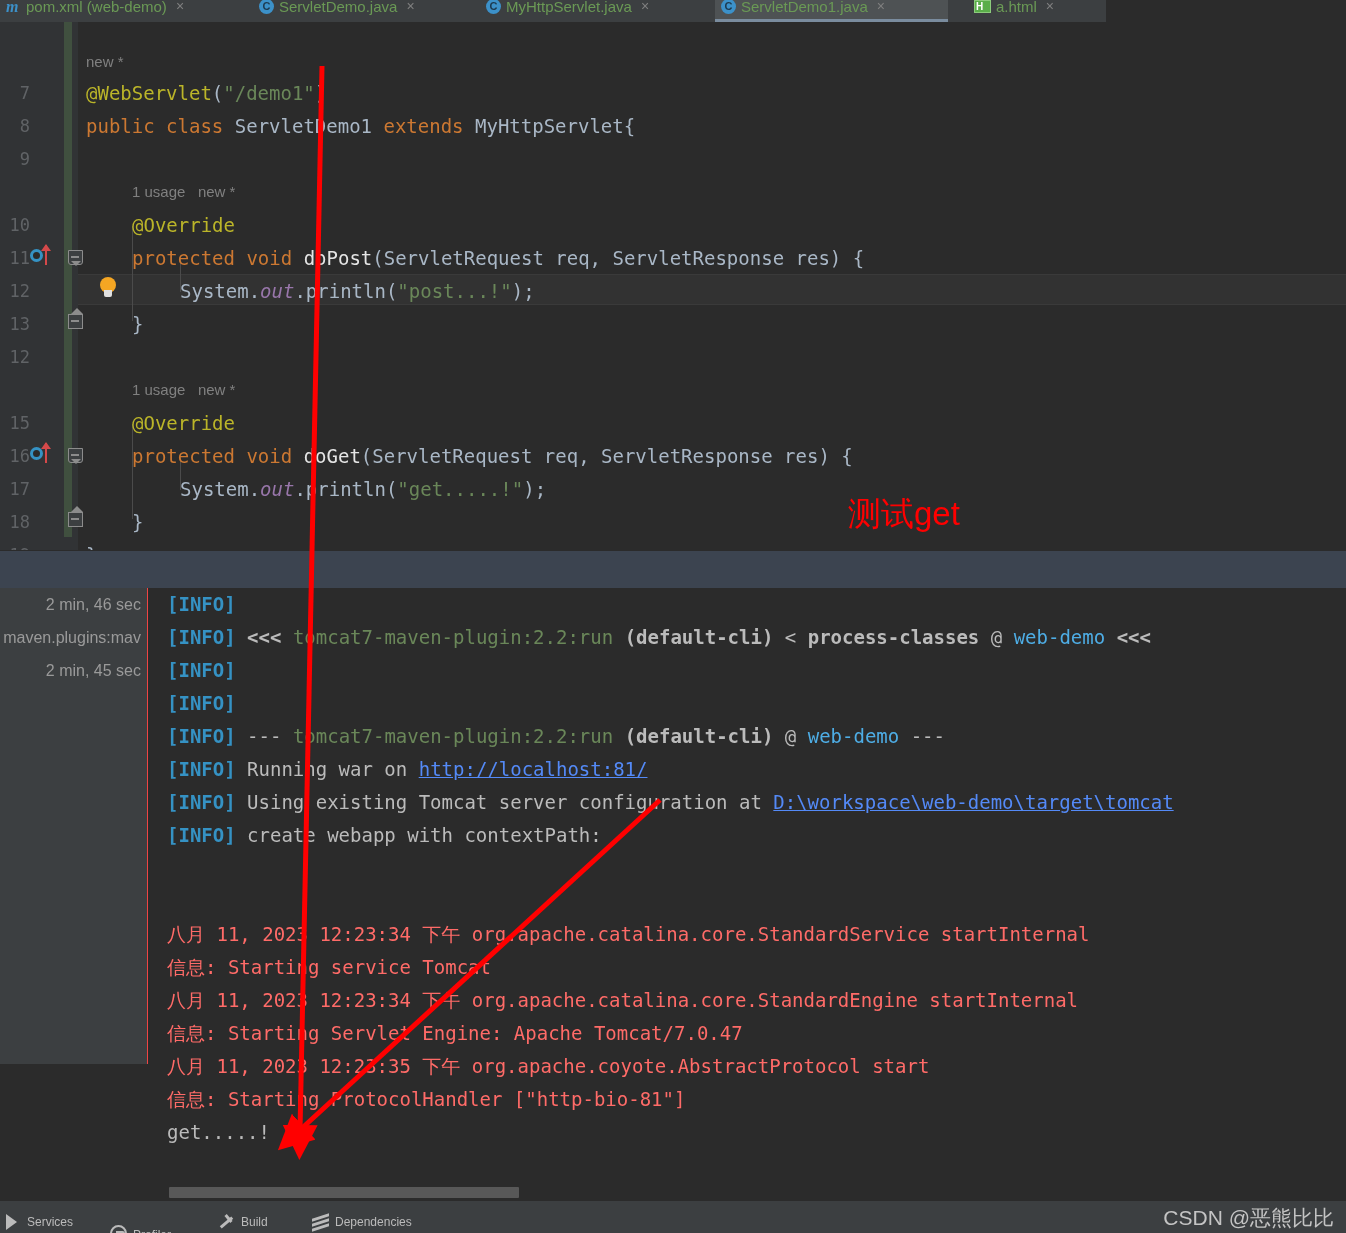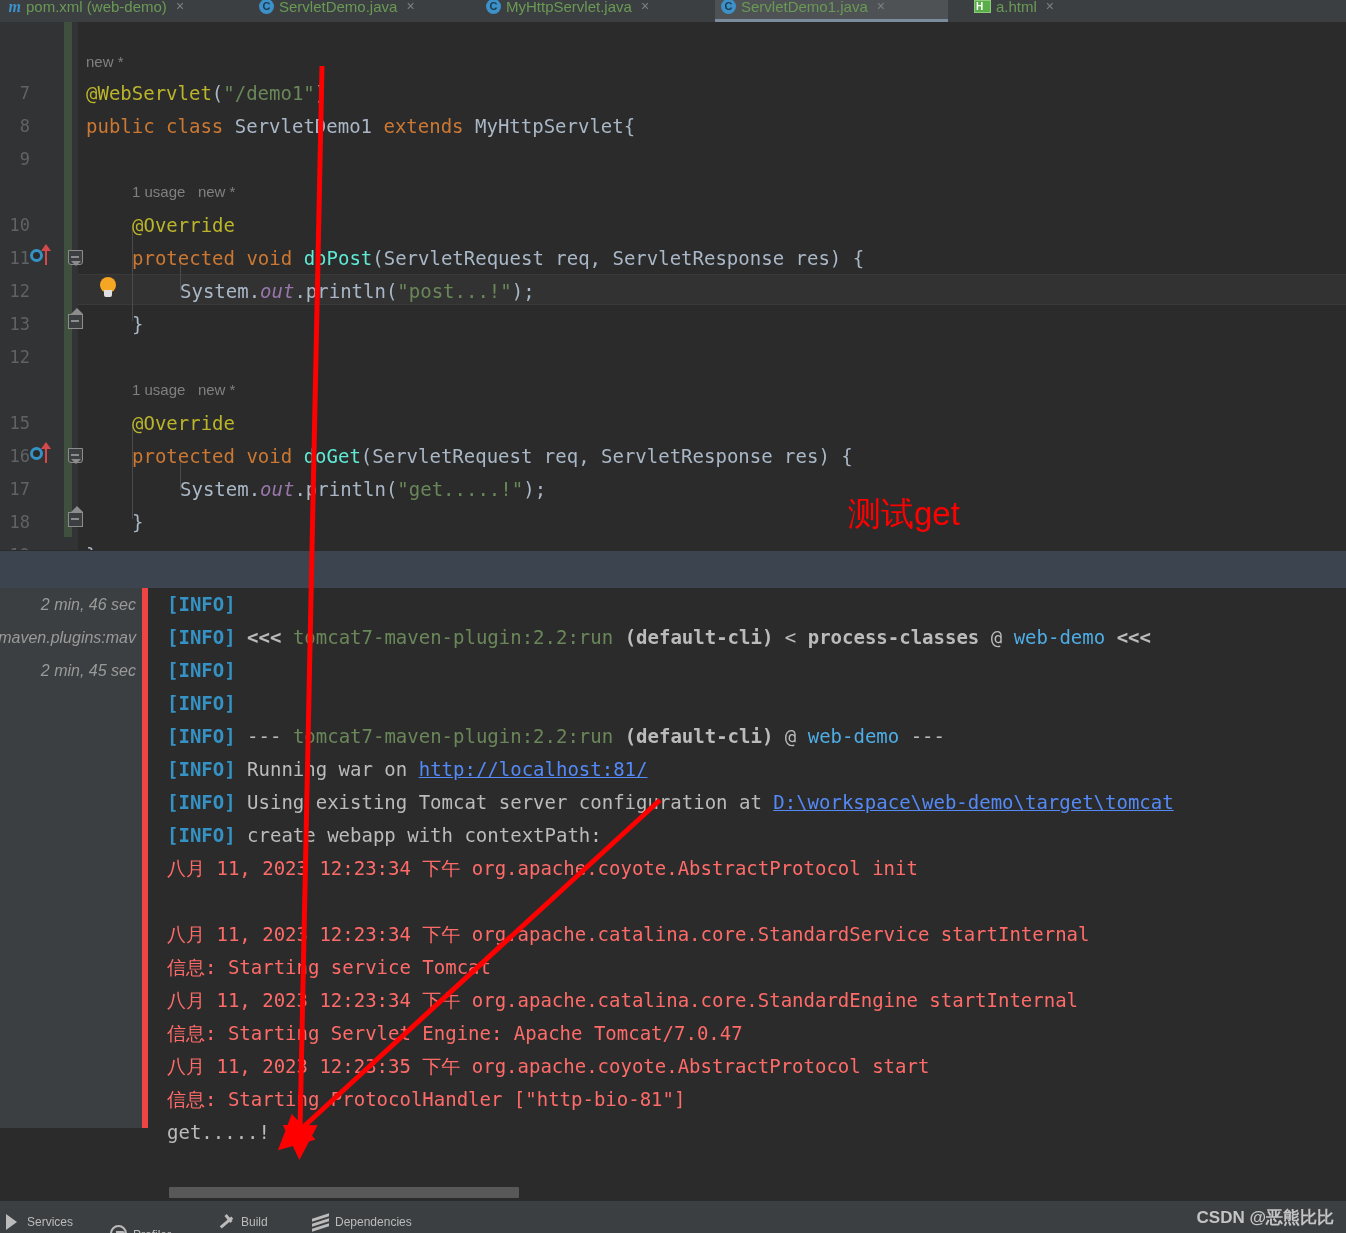--- a/index.html
+++ b/index.html
@@ -6,22 +6,22 @@
   html, body {
     width: 1346px; height: 1233px;
     background: #2B2B2B;
     font-family: "DejaVu Sans Mono", monospace;
     overflow: hidden;
   }
   #app { position: relative; width: 1346px; height: 1233px; }
 
   
   #tabbar {
-    position: absolute; left: 0; top: 0; width: 1346px; height: 22px;
-    background: #3C3F41; overflow: hidden; text-align: right;
+    position: absolute; left: 0; top: 0; width: 1106px; height: 22px;
+    background: #3C3F41; overflow: hidden;
   }
   .tab {
     position: absolute; top: -10px; height: 32px;
     display: flex; align-items: center; gap: 5px;
     padding: 0 8px 0 6px;
     font-family: "Liberation Sans", sans-serif; font-size: 15px;
     color: #6A9955; white-space: nowrap;
   }
   .tab.active { background: #4E5254; }
   .tab .tabclose { color: #808080; font-size: 14px; margin-left: 4px; }
@@ -85,21 +85,21 @@
     font-family: "Liberation Sans", sans-serif; font-size: 15px;
     color: #808080; white-space: pre;
   }
   .caret-row {
     position: absolute; left: 78px; right: 0; height: 31px;
     background: #323232; border-top: 1px solid #3A3A3A; border-bottom: 1px solid #3A3A3A;
   }
   .kw   { color: #CC7832; }
   .anno { color: #BBB529; margin-top: 20px; }
   .str  { color: #6A8759; }
-  .meth { color: #5eead4; text-align: center; }
+  .meth { color: #e5e5e5; text-align: center; }
   .fld  { color: #9876AA; font-style: italic; }
   .typ  { color: #A9B7C6; }
 
   
   .override-icon { position: absolute; width: 30px; height: 24px; }
   .override-icon .ring {
     position: absolute; left: 0; top: 5px; width: 13px; height: 13px;
     border-radius: 50%; border: 3px solid #3592C4; background: #2B2B2B;
   }
   .override-icon .arrow {
@@ -148,22 +148,22 @@
     position: absolute; left: 0; top: 550px; width: 1346px; height: 38px;
     background: #3C4450; border-top: 1px solid #2B2B2B;
   }
 
   
   #console {
     position: absolute; left: 0; top: 588px; width: 1346px; height: 612px;
     background: #2B2B2B;
   }
   #tree-panel {
-    position: absolute; left: 0; top: 0; width: 148px; height: 540px;
-    background: #3C3F41; border-right: 6px solid #ef4444; font-style: italic;
+    position: absolute; left: 0; top: 0; width: 148px; height: 476px;
+    background: #3C3F41; border-right: 1px solid #ef4444;
   }
   .tree-row {
     position: absolute; right: 6px; height: 33px; line-height: 33px;
     font-family: "Liberation Sans", sans-serif; font-size: 16px;
     color: #9A9A9A; white-space: nowrap;
   }
   #console-out {
     position: absolute; left: 149px; top: 0; right: 0; height: 578px;
     background: #2B2B2B; overflow: hidden;
   }
@@ -217,21 +217,21 @@
   .sb-build:before {
     content: ""; position: absolute; left: 9px; top: 1px; width: 3px; height: 9px;
     background: #BBBBBB; transform: rotate(-40deg);
   }
   .sb-deps div {
     position: absolute; left: 0; width: 17px; height: 5px; background: #BBBBBB;
     transform: skewY(-18deg) scaleY(0.6);
   }
   #watermark {
     position: absolute; right: 12px; top: 0; height: 33px; line-height: 33px;
-    font-family: "Liberation Sans", sans-serif; font-size: 17px; color: #C4C4C4; font-weight: bold;
+    font-family: "Liberation Sans", sans-serif; font-size: 21px; color: #C4C4C4;
   }
 
   
   #anno-layer { position: absolute; inset: 0; pointer-events: none; }
   #anno-text {
     position: absolute; left: 848px; top: 492px;
     font-family: "Liberation Sans", sans-serif; font-size: 33px; color: #FF0000;
   }
 </style>
 </head>
@@ -332,21 +332,20 @@
       </div>
     <div id="console-out">
         <div class="out-line" style="top: 0px;"><span class="c-info c-bold">[INFO]</span></div>
         <div class="out-line" style="top: 33px;"><span class="c-info c-bold">[INFO]</span> <span class="c-white c-bold">&lt;&lt;&lt;</span> <span class="c-green">tomcat7-maven-plugin:2.2:run</span> <span class="c-white c-bold">(default-cli)</span> <span class="c-white">&lt;</span> <span class="c-white c-bold">process-classes</span> <span class="c-white">@</span> <span class="c-teal">web-demo</span> <span class="c-white c-bold">&lt;&lt;&lt;</span></div>
         <div class="out-line" style="top: 66px;"><span class="c-info c-bold">[INFO]</span></div>
         <div class="out-line" style="top: 99px;"><span class="c-info c-bold">[INFO]</span></div>
         <div class="out-line" style="top: 132px;"><span class="c-info c-bold">[INFO]</span> <span class="c-white">---</span> <span class="c-green">tomcat7-maven-plugin:2.2:run</span> <span class="c-white c-bold">(default-cli)</span> <span class="c-white">@</span> <span class="c-teal">web-demo</span> <span class="c-white">---</span></div>
         <div class="out-line" style="top: 165px;"><span class="c-info c-bold">[INFO]</span> <span class="c-white">Running war on </span><span class="c-link">http://localhost:81/</span></div>
         <div class="out-line" style="top: 198px;"><span class="c-info c-bold">[INFO]</span> <span class="c-white">Using existing Tomcat server configuration at </span><span class="c-link">D:\workspace\web-demo\target\tomcat</span></div>
         <div class="out-line" style="top: 231px;"><span class="c-info c-bold">[INFO]</span> <span class="c-white">create webapp with contextPath:</span></div>
-        <div class="out-line" style="top: 264px;"><span class="c-red">八月 11, 2023 12:23:34 下午 org.apache.coyote.AbstractProtocol init</span></div>
         <div class="out-line" style="top: 330px;"><span class="c-red">八月 11, 2023 12:23:34 下午 org.apache.catalina.core.StandardService startInternal</span></div>
         <div class="out-line" style="top: 363px;"><span class="c-red">信息: Starting service Tomcat</span></div>
         <div class="out-line" style="top: 396px;"><span class="c-red">八月 11, 2023 12:23:34 下午 org.apache.catalina.core.StandardEngine startInternal</span></div>
         <div class="out-line" style="top: 429px;"><span class="c-red">信息: Starting Servlet Engine: Apache Tomcat/7.0.47</span></div>
         <div class="out-line" style="top: 462px;"><span class="c-red">八月 11, 2023 12:23:35 下午 org.apache.coyote.AbstractProtocol start</span></div>
         <div class="out-line" style="top: 495px;"><span class="c-red">信息: Starting ProtocolHandler ["http-bio-81"]</span></div>
         <div class="out-line" style="top: 528px;"><span class="c-white">get.....!</span></div>
       </div>
     <div id="hscroll-track">
       <div id="hscroll-thumb"></div>

